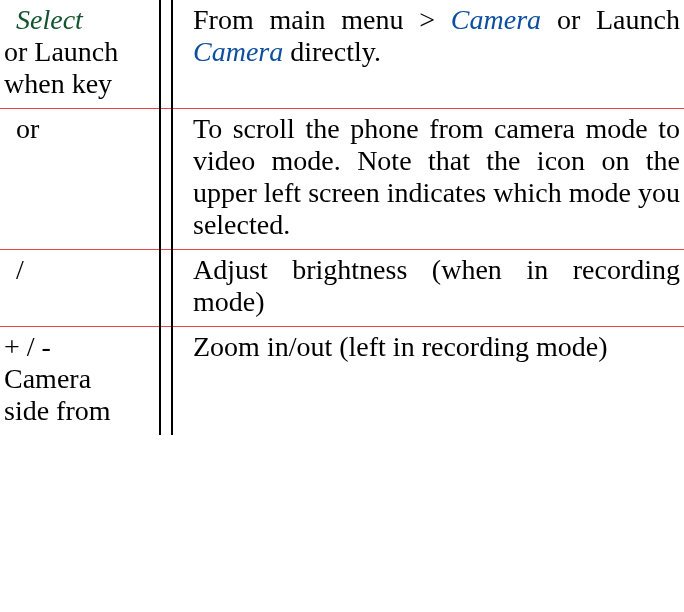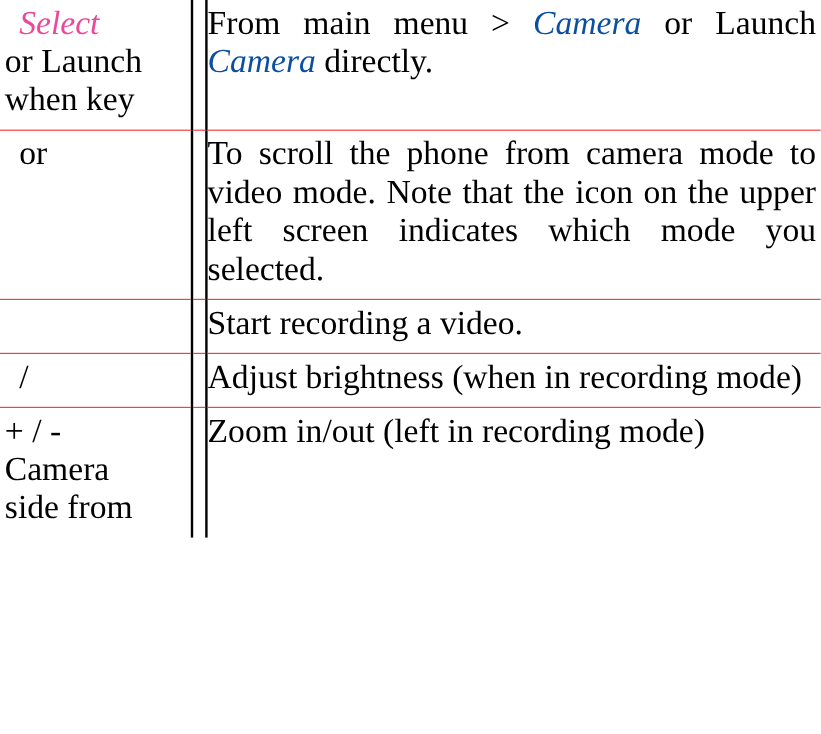--- a/index.html
+++ b/index.html
@@ -29,29 +29,29 @@
     width: 160px;
     padding: 4px 6px 8px 4px;
     border-right: 2px solid #000;
   }
   .gap-col {
     width: 12px;
     border-left: 2px solid #000;
     border-right: 2px solid #000;
   }
   .desc-col {
-    padding: 4px 4px 8px 0;
+    padding: 4px 4px 8px 20px;
     text-align: justify;
     text-justify: inter-word;
   }
   .row.border-top > .cell {
     border-top: 1px solid #ef4444;
   }
   .soft {
-    color: #ec4899;
+    color: #14532d;
     font-style: italic;
     margin-top: 18px;
   }
   .soft-menu {
     color: #0b4fa0;
     font-style: italic;
   }
   .key-indent {
     margin-left: 12px;
   }
@@ -76,29 +76,20 @@
   <div class="row border-top">
     <div class="cell key-col">
       <span class="key-indent">or</span>
     </div>
     <div class="cell gap-col"></div>
     <div class="cell desc-col">
       <span>To scroll the phone from camera mode to video mode. Note that the icon on the upper left screen indicates which mode you selected.</span>
     </div>
   </div>
 
-  <div class="row border-top">
-    <div class="cell key-col">
-      
-    </div>
-    <div class="cell gap-col"></div>
-    <div class="cell desc-col">
-      <span>Start recording a video.</span>
-    </div>
-  </div>
 
   <div class="row border-top">
     <div class="cell key-col">
       <span class="key-indent">/</span>
     </div>
     <div class="cell gap-col"></div>
     <div class="cell desc-col">
       <span>Adjust brightness (when in recording mode)</span>
     </div>
   </div>

